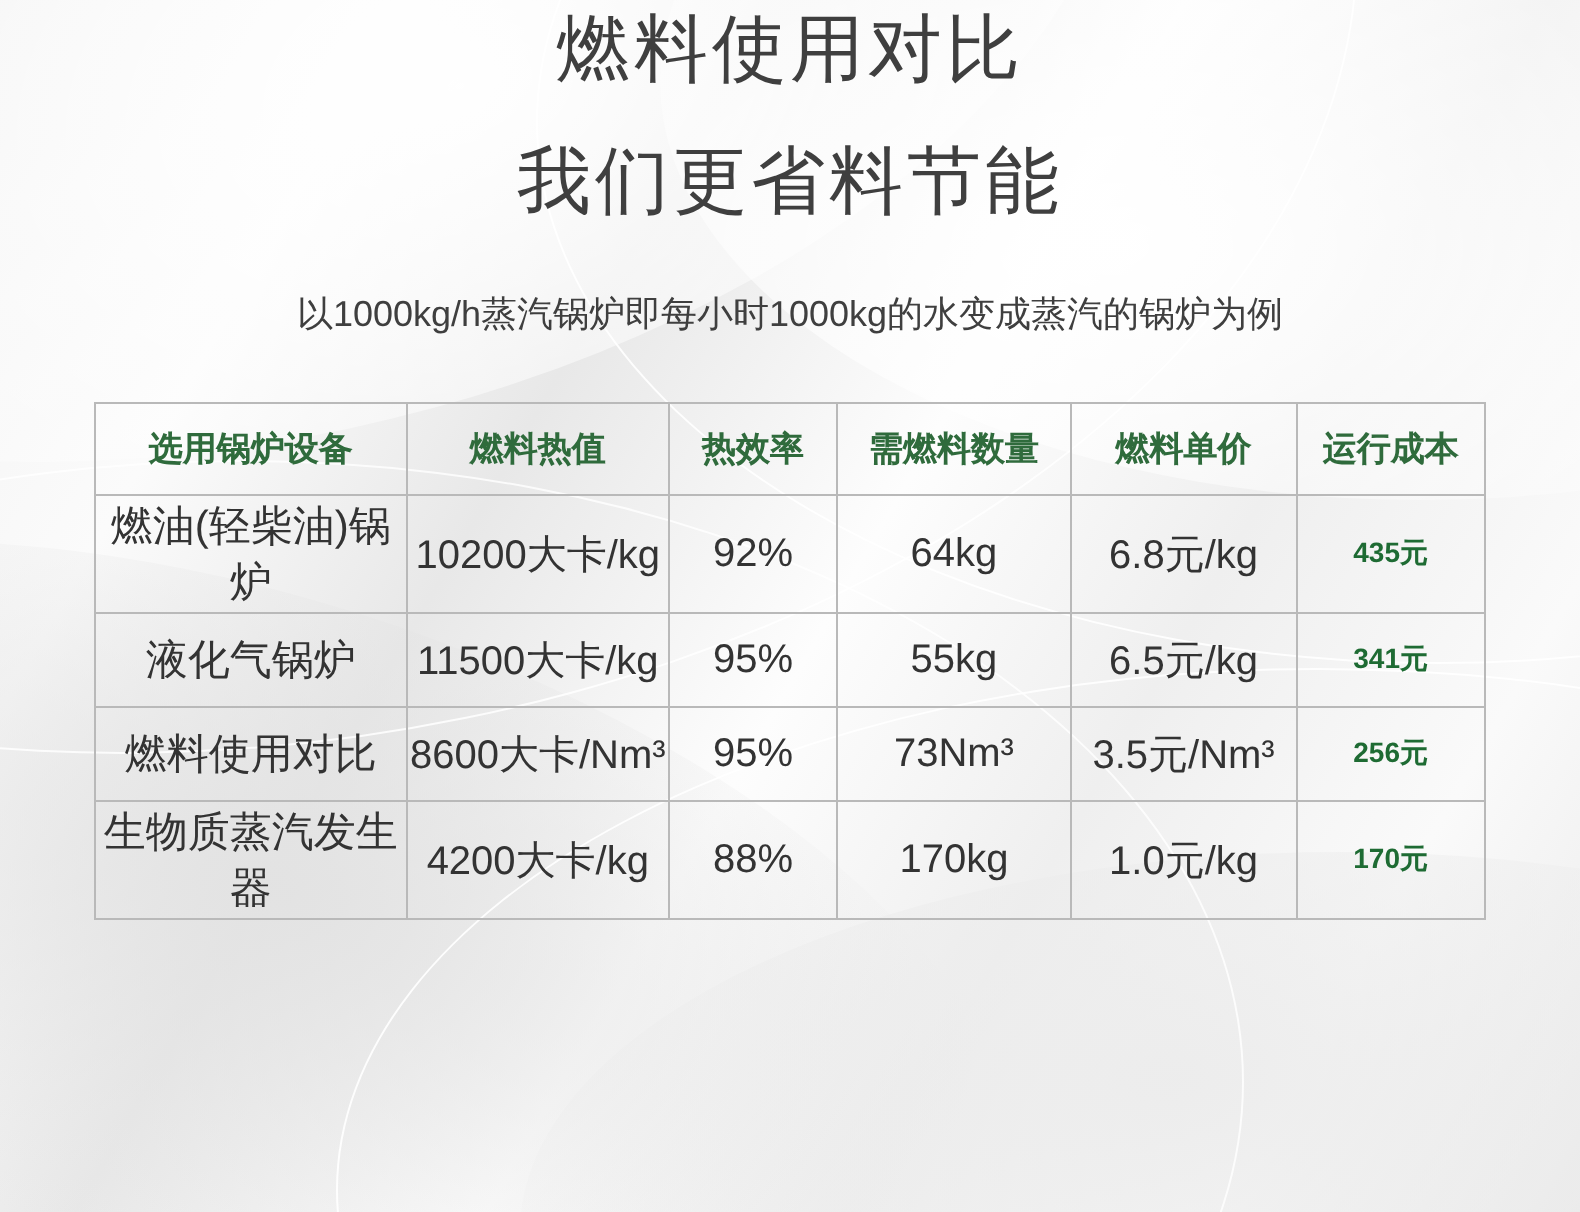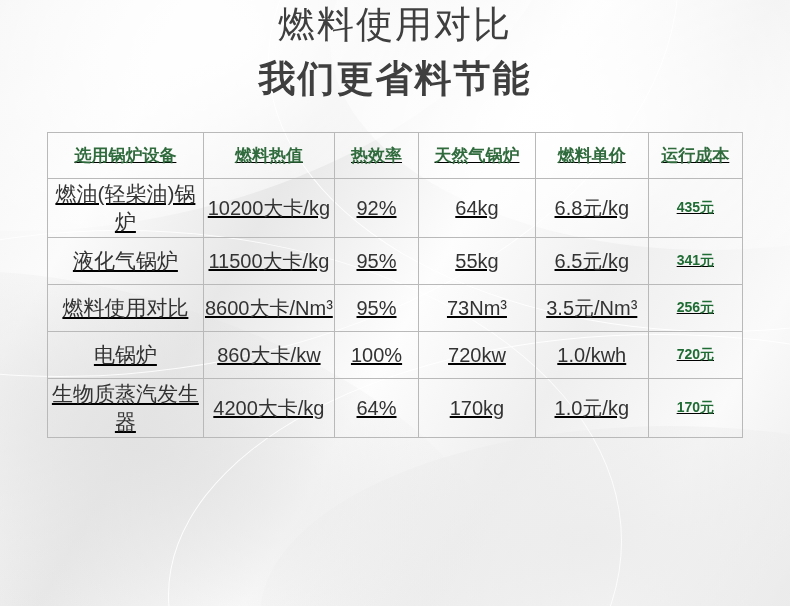--- a/index.html
+++ b/index.html
@@ -73,37 +73,36 @@
     color: #3f3f3f;
     letter-spacing: 2px;
     font-weight: normal;
     margin: 0;
   }
   .title-sub {
     font-size: 37px;
     line-height: 50px;
     color: #3f3f3f;
     letter-spacing: 2px;
-    font-weight: bold;
-    margin: 0;
+    font-weight: normal;
+    margin: 12px;
     padding-top: 4px;
   }
   .desc {
     text-align: center;
     color: #3f3f3f;
     font-size: 18px;
     line-height: 31px;
     margin-top: 26px;
   }
   .desc-line { display: block; }
 
   .table-wrap {
     margin: 28px auto 0 auto;
     width: 696px;
-    text-decoration: underline;
   }
   table.fuel {
     border-collapse: collapse;
     width: 100%;
     background: transparent;
     table-layout: fixed;
   }
   table.fuel th, table.fuel td {
     border: 1px solid #b9b9b9;
     text-align: center;
@@ -147,38 +146,39 @@
   <div class="arc three"></div>
   <div class="arc four"></div>
 
   <div class="content">
     <div class="headings">
       <h1 class="title-main">燃料使用对比</h1>
       <h2 class="title-sub">我们更省料节能</h2>
     </div>
 
     <div class="desc">
+      <span class="desc-line">以1000kg/h蒸汽锅炉即每小时1000kg的水变成蒸汽的锅炉为例</span>
     </div>
 
     <div class="table-wrap">
       <table class="fuel">
         <colgroup>
           <col class="col-1">
             <col class="col-2">
             <col class="col-3">
             <col class="col-4">
             <col class="col-5">
             <col class="col-6">
         </colgroup>
         <thead>
           <tr>
             <th>选用锅炉设备</th>
             <th>燃料热值</th>
             <th>热效率</th>
-            <th>天然气锅炉</th>
+            <th>需燃料数量</th>
             <th>燃料单价</th>
             <th>运行成本</th>
           </tr>
         </thead>
         <tbody>
           <tr>
             <td class="device">燃油(轻柴油)锅炉</td>
             <td>10200大卡/kg</td>
             <td>92%</td>
             <td>64kg</td>
@@ -195,31 +195,23 @@
           </tr>
           <tr>
             <td class="device">燃料使用对比</td>
             <td>8600大卡/Nm³</td>
             <td>95%</td>
             <td>73Nm³</td>
             <td>3.5元/Nm³</td>
             <td class="cost">256元</td>
           </tr>
           <tr>
-            <td class="device">电锅炉</td>
-            <td>860大卡/kw</td>
-            <td>100%</td>
-            <td>720kw</td>
-            <td>1.0/kwh</td>
-            <td class="cost">720元</td>
-          </tr>
-          <tr>
             <td class="device">生物质蒸汽发生器</td>
             <td>4200大卡/kg</td>
-            <td>64%</td>
+            <td>88%</td>
             <td>170kg</td>
             <td>1.0元/kg</td>
             <td class="cost">170元</td>
           </tr>
         </tbody>
       </table>
     </div>
   </div>
 </div>
 

